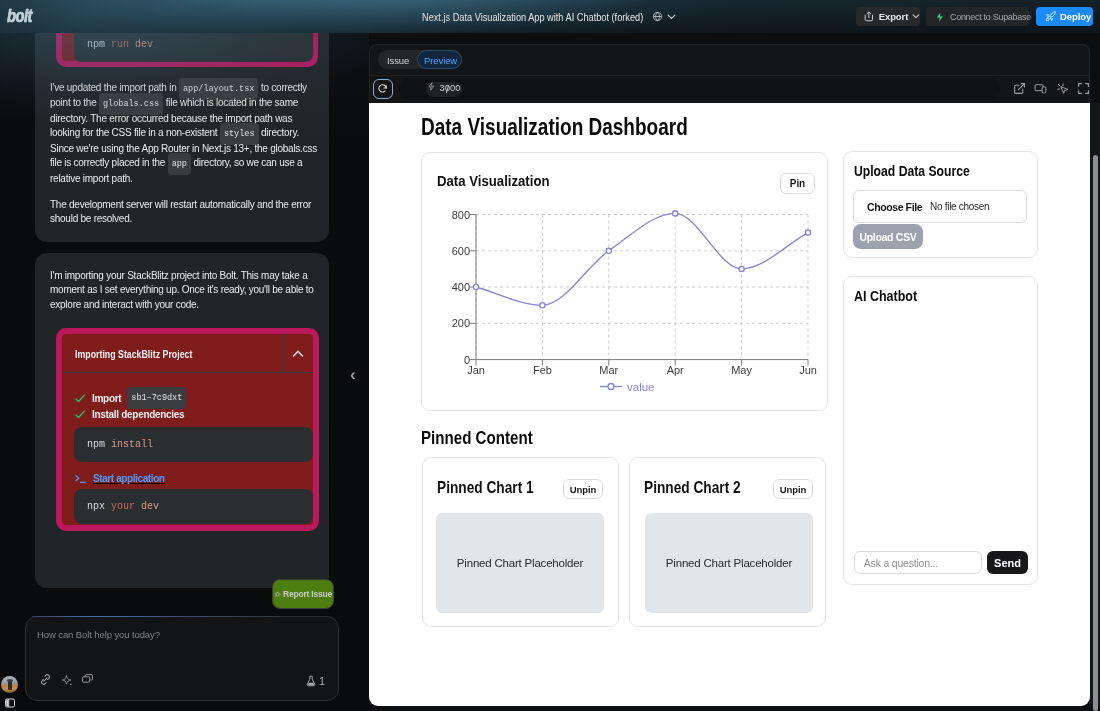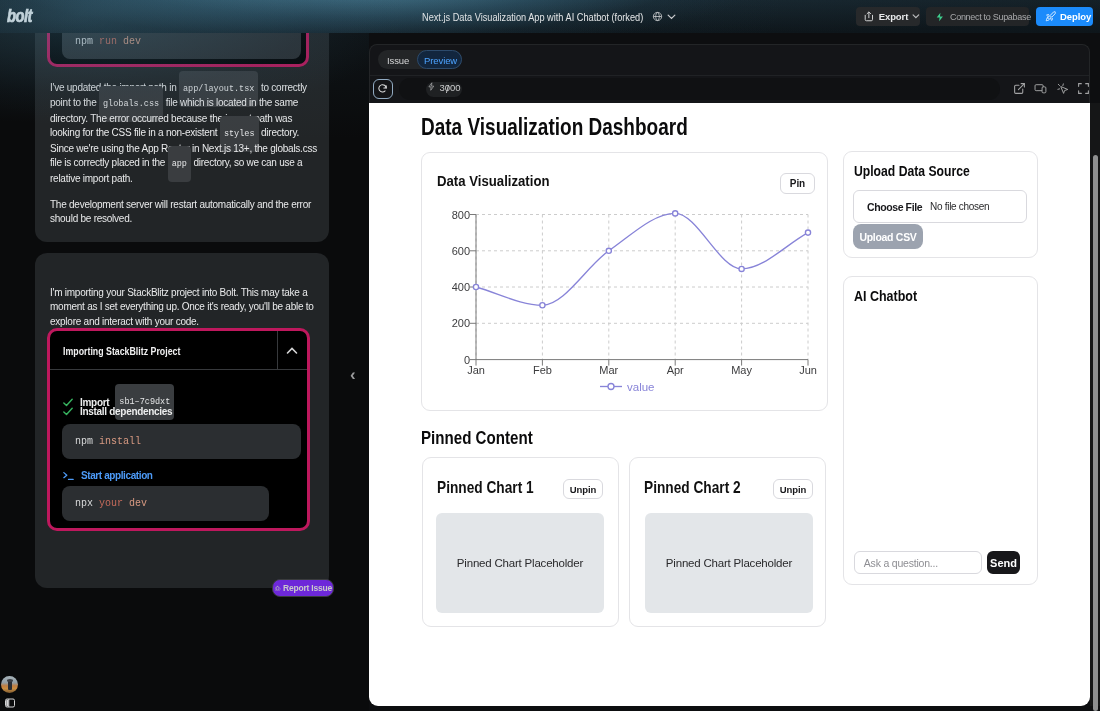--- a/index.html
+++ b/index.html
@@ -15,22 +15,22 @@
   #glow { left:0; top:0; width:1100px; height:200px; pointer-events:none;
     background:radial-gradient(ellipse 420px 140px at 80px 15px, rgba(70,125,150,0.34), rgba(40,72,90,0.14) 55%, transparent 78%), radial-gradient(ellipse 700px 200px at 300px 0px, rgba(55,100,125,0.12), transparent 70%); }
   #logo { left:7px; top:6px; color:#fff; font-weight:bold; font-style:italic; font-size:17.5px; letter-spacing:-0.6px; transform:scaleX(0.84); transform-origin:0 0; -webkit-text-stroke:0.7px #fff; }
   #title { left:422px; top:11px; color:#ededed; font-size:11.5px; font-weight:500; white-space:nowrap; transform:scaleX(0.80); transform-origin:0 0; }
   .chrome-btn { height:19px; border-radius:4px; display:flex; align-items:center; font-size:9.5px; font-weight:600; white-space:nowrap; letter-spacing:-0.1px; }
 
   
   #leftpanel { left:0; top:33px; width:369px; height:678px; background:#0a0b0c; }
   .card { position:absolute; left:35px; width:294px; background:#222527; border-radius:12px; }
   .chat { color:#e9eaeb; font-size:10px; line-height:14.45px; letter-spacing:-0.25px; white-space:nowrap; }
-  .chip { font-family:"Liberation Mono",monospace; font-size:8.5px; background:#3a3d40; color:#e4e5e6; border-radius:4px; padding:13px 4px; letter-spacing:0; }
-  .subpanel { position:absolute; left:12px; background:#000000; border:3px solid #be185d; border-radius:10px; }
+  .chip { font-family:"Liberation Mono",monospace; font-size:8.5px; background:#3a3d40; color:#e4e5e6; border-radius:4px; padding:6px 4px; letter-spacing:0; }
+  .subpanel { position:absolute; left:21px; background:#7f1d1d; border:6px solid #be185d; border-radius:10px; }
   .codeblock { position:absolute; background:#2b2e31; border-radius:8px; font-family:"Liberation Mono",monospace; font-size:10px; display:flex; align-items:center; padding-left:13px; color:#d8d9da; }
   .o1 { color:#c56a5a; } .o2 { color:#d89a82; }
 
   
   #rightpanel { left:369px; top:33px; width:731px; height:678px; background:#0d0e10; }
   #toolbar { left:369px; top:44px; width:721px; height:59px; background:#141518; border:1px solid #232527; border-bottom:none; border-radius:8px 8px 0 0; }
   #previewarea { left:369px; top:103px; width:721px; height:603px; background:#ffffff; border-radius:0 0 9px 9px; overflow:hidden; }
 
   .wcard { position:absolute; background:#fff; border:1px solid #e4e4e7; border-radius:9px; }
   .btn-outline { position:absolute; background:#fff; border:1px solid #d9d9de; border-radius:6px; font-size:10px; font-weight:700; color:#18181b; display:flex; align-items:center; justify-content:center; letter-spacing:-0.1px; }
@@ -89,21 +89,21 @@
     Since we're using the App Router in Next.js 13+, the globals.css<br>
     file is correctly placed in the <span class="chip">app</span> directory, so we can use a<br>
     relative import path.
     <div style="height:11.5px;"></div>
     The development server will restart automatically and the error<br>
     should be resolved.
   </div>
 </div>
 
 <div class="card" style="top:220px; height:335px;">
-  <div class="chat" style="position:absolute; left:15px; top:33px;">
+  <div class="chat" style="position:absolute; left:15px; top:16px;">
     I'm importing your StackBlitz project into Bolt. This may take a<br>
     moment as I set everything up. Once it's ready, you'll be able to<br>
     explore and interact with your code.
   </div>
   <div class="subpanel" style="top:75px; width:263px; height:203px;">
     <div style="position:absolute; left:0; top:0; width:100%; height:39px; border-bottom:1px solid #37393c;"></div>
     <div style="position:absolute; right:29px; top:0; width:1px; height:39px; background:#37393c;"></div>
     <div style="position:absolute; left:13px; top:14px; color:#f0f0f1; font-size:11px; font-weight:700; white-space:nowrap; transform:scaleX(0.8); transform-origin:0 0;">Importing StackBlitz Project</div>
     <svg style="position:absolute; right:9px; top:16px;" width="12" height="8" viewBox="0 0 12 8">
           <path d="M1.5 6 L6 1.5 L10.5 6" stroke="#d5d5d6" stroke-width="1.6" fill="none" stroke-linecap="round"></path>
@@ -115,40 +115,62 @@
       <span style="color:#eceded; font-size:10px; font-weight:600; margin-left:7px; letter-spacing:-0.3px;">Import</span>
       <span class="chip" style="margin-left:6px;">sb1–7c9dxt</span>
     </div>
     <div style="position:absolute; left:13px; top:75px; display:flex; align-items:center;">
       <svg width="10" height="9" viewBox="0 0 12 10">
             <path d="M1 5.5 L4.2 8.5 L11 1" stroke="#37b35f" stroke-width="1.7" fill="none" stroke-linecap="round" stroke-linejoin="round"></path>
           </svg>
       <span style="color:#eceded; font-size:10px; font-weight:600; margin-left:7px; letter-spacing:-0.3px;">Install dependencies</span>
     </div>
     <div class="codeblock" style="left:12px; top:93px; width:239px; height:35px;">npm&nbsp;<span class="o2">install</span></div>
-    <div style="position:absolute; left:13px; top:139px; display:flex; align-items:center;">
+    <div style="position:absolute; left:13px; top:139px; display:flex; align-items:center;text-decoration:underline;">
       <svg width="11" height="10" viewBox="0 0 13 11">
             <path d="M1 1.5 L4.5 4.5 L1 7.5" stroke="#4d9bf8" stroke-width="1.5" fill="none" stroke-linecap="round" stroke-linejoin="round"></path>
             <path d="M6.5 9.5 L12 9.5" stroke="#4d9bf8" stroke-width="1.5" stroke-linecap="round"></path>
           </svg>
       <span style="color:#4d9bf8; font-size:10px; font-weight:600; margin-left:7px; letter-spacing:-0.4px;">Start application</span>
     </div>
-    <div class="codeblock" style="left:12px; top:155px; width:207px; height:35px;">npx&nbsp;<span class="o1">your</span>&nbsp;<span class="o2">dev</span></div>
-  </div>
-</div>
-
-<div class="abs" style="left:272px; top:546px; width:62px; height:18px; background:#6d28d9; border:1px solid #3a3c3e; border-radius:8px; display:flex; align-items:center; justify-content:center;">
+    <div class="codeblock" style="left:12px; top:155px; width:239px; height:35px;">npx&nbsp;<span class="o1">your</span>&nbsp;<span class="o2">dev</span></div>
+  </div>
+</div>
+
+<div class="abs" style="left:272px; top:546px; width:62px; height:30px; background:#4d7c0f; border:1px solid #3a3c3e; border-radius:8px; display:flex; align-items:center; justify-content:center;">
   <svg width="7" height="7" viewBox="0 0 16 16" style="margin-right:2px; flex-shrink:0;">
         <path d="M8 3a3 3 0 0 1 3 3v3a3 3 0 1 1-6 0V6a3 3 0 0 1 3-3zm-5 6h2m8 0h2M4 5l1.5 1.5M12 5l-1.5 1.5M4 13l1.8-1.8M12 13l-1.8-1.8" stroke="#b9babb" stroke-width="1.3" fill="none" stroke-linecap="round"></path>
       </svg>
   <span style="color:#c9cacb; font-size:8.5px; font-weight:600; white-space:nowrap; letter-spacing:-0.2px;">Report Issue</span>
 </div>
 
 <div class="abs" style="left:350px; top:332px; color:#9a9b9c; font-size:17px; font-weight:600;">‹</div>
 
+<div class="abs" id="chatbox" style="left:25px; top:583px; width:314px; height:85px; background:#131415; border:1px solid #2c2e30; border-radius:12px;">
+  <div style="position:absolute; left:6px; top:-1px; width:250px; height:1px; background:linear-gradient(90deg, rgba(80,130,210,0.35), rgba(80,130,210,0.75) 25%, rgba(80,130,210,0.25) 80%, rgba(80,130,210,0.05));"></div>
+  <div style="position:absolute; left:11px; top:12px; color:#82858a; font-size:9.5px; letter-spacing:-0.1px;">How can Bolt help you today?</div>
+  <svg style="position:absolute; left:13px; bottom:14px;" width="13" height="13" viewBox="0 0 24 24" fill="none" stroke="#9b9c9d" stroke-width="2" stroke-linecap="round">
+        <path d="M9 15l6-6M11 6l1.5-1.5a4 4 0 0 1 5.66 5.66L16 12M8 12l-2.16 2.16a4 4 0 1 0 5.66 5.66L13 18"></path>
+      </svg>
+  <svg style="position:absolute; left:34px; bottom:13px;" width="14" height="14" viewBox="0 0 24 24" fill="none" stroke="#8e8f90" stroke-width="1.6" stroke-linejoin="round">
+        <path d="M11 4c.7 3.5 1.5 5.3 3 6.5 1.2 1 2.8 1.4 5 1.5-3.6.8-6.5 1.6-8 7-1-4.8-2.6-6.3-7-7 4-.5 6.2-2 7-8z"></path>
+        <circle cx="18.5" cy="19.5" r="1.4" fill="#8e8f90" stroke="none"></circle>
+      </svg>
+  <svg style="position:absolute; left:55px; bottom:14px;" width="13" height="13" viewBox="0 0 24 24" fill="none" stroke="#9b9c9d" stroke-width="1.8" stroke-linejoin="round">
+        <rect x="3" y="7" width="13" height="10" rx="2"></rect>
+        <path d="M8 7V5a2 2 0 0 1 2-2h9a2 2 0 0 1 2 2v6a2 2 0 0 1-2 2h-2"></path>
+      </svg>
+  <div style="position:absolute; right:13px; bottom:13px; display:flex; align-items:center; color:#a9aaab; font-size:11px;">
+    <svg width="10" height="12" viewBox="0 0 16 20" style="margin-right:3px;">
+          <path d="M6 2h4v5l4 8a2 2 0 0 1-1.8 3H3.8A2 2 0 0 1 2 15l4-8z" fill="none" stroke="#a9aaab" stroke-width="1.6"></path>
+          <path d="M4 13h8l2 4H2z" fill="#a9aaab"></path>
+        </svg>
+    1
+  </div>
+</div>
 
 <div class="abs" style="left:1px; top:643px; width:17px; height:17px; border-radius:50%; background:linear-gradient(180deg,#a7b4bb 0%,#939fa6 40%,#c07e41 58%,#c98d42 74%,#7e5c31 100%); overflow:hidden;">
   <div style="position:absolute; left:6.5px; top:4px; width:4px; height:10px; background:#2a2d33; border-radius:1px;"></div>
   <div style="position:absolute; left:5.5px; top:3px; width:6px; height:3px; border-radius:50%; background:#3a3d42;"></div>
 </div>
 <svg class="abs" style="left:4px; top:664px;" width="12" height="12" viewBox="0 0 24 24" fill="none" stroke="#d3d4d5" stroke-width="2">
       <rect x="3" y="4" width="18" height="16" rx="3"></rect>
       <path d="M9.5 4v16"></path>
       <rect x="4.5" y="5.5" width="4" height="13" fill="#d3d4d5" stroke="none"></rect>
     </svg>
@@ -285,14 +307,14 @@
     <span style="color:#18181b; font-size:10.5px; font-weight:700; margin-left:13px; letter-spacing:-0.4px;">Choose File</span>
     <span style="color:#2a2a2c; font-size:10px; margin-left:8px; letter-spacing:-0.3px;">No file chosen</span>
   </div>
   <div style="position:absolute; left:484px; top:121px; width:70px; height:25px; background:#9ca3af; border-radius:8px; display:flex; align-items:center; justify-content:center; color:#fff; font-size:10.5px; font-weight:700; letter-spacing:-0.3px;">Upload CSV</div>
 
   <div class="wcard" style="left:474px; top:172.7px; width:195px; height:309px;"></div>
   <div style="position:absolute; left:485px; top:185px; color:#0b0b0c; font-size:14.5px; font-weight:700; transform:scaleX(0.86); transform-origin:0 0; white-space:nowrap;">AI Chatbot</div>
   <div style="position:absolute; left:484.8px; top:448px; width:128px; height:23px; border:1px solid #d9d9de; border-radius:6px; display:flex; align-items:center;">
     <span style="color:#8e8e93; font-size:10.5px; margin-left:9px; letter-spacing:-0.2px;">Ask a question...</span>
   </div>
-  <div style="position:absolute; left:618px; top:448px; width:33px; height:23px; background:#17171a; border-radius:6px; display:flex; align-items:center; justify-content:center; color:#fff; font-size:11px; font-weight:700;">Send</div>
+  <div style="position:absolute; left:618px; top:448px; width:41px; height:23px; background:#17171a; border-radius:6px; display:flex; align-items:center; justify-content:center; color:#fff; font-size:11px; font-weight:700;">Send</div>
 </div>
 
 </body></html>

